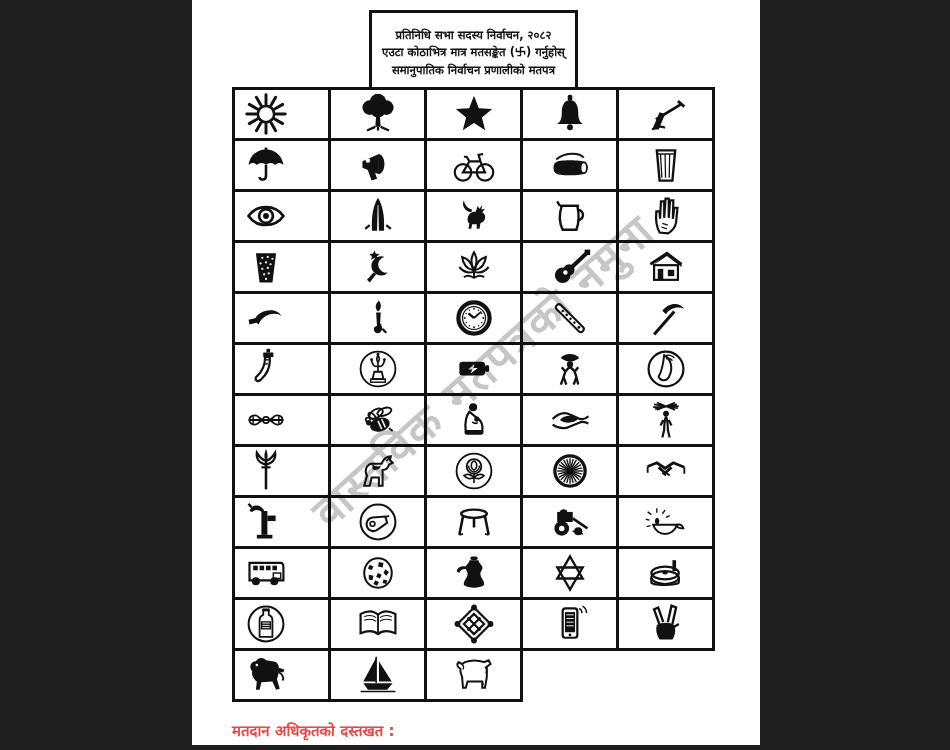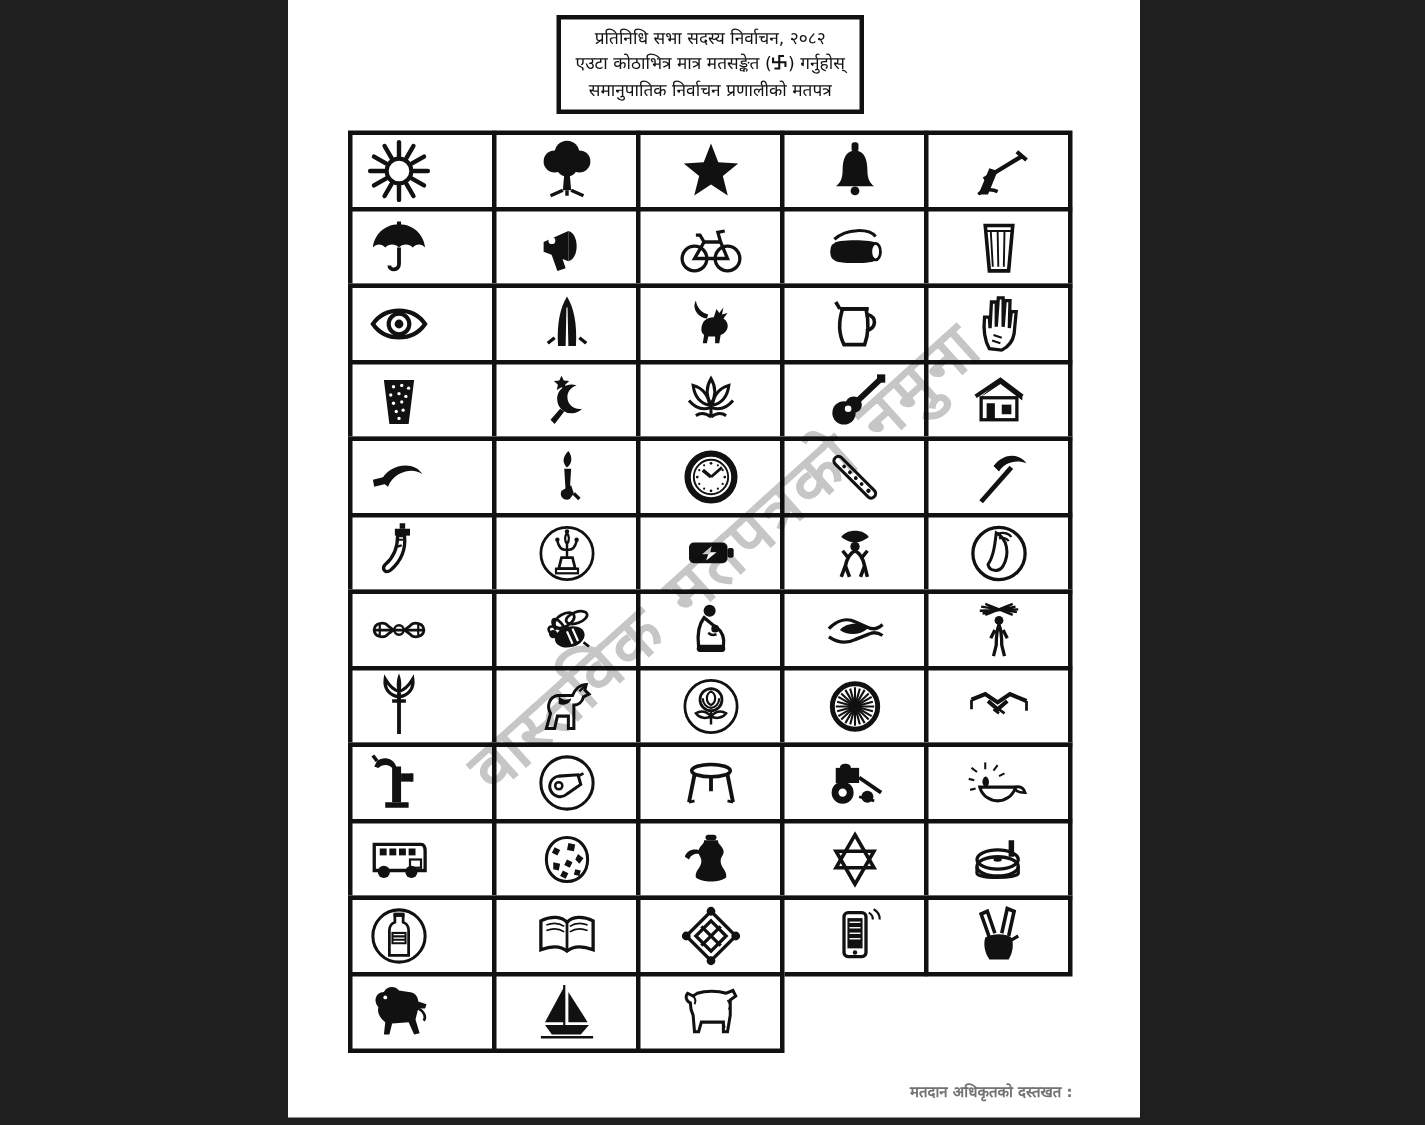--- a/index.html
+++ b/index.html
@@ -10,22 +10,22 @@
   }
   #paper{
     position:absolute;left:192px;top:0;width:568px;height:745px;
     background:#ffffff;
   }
   
   #header-wrap{
     position:absolute;left:40px;top:10px;width:483px;text-align:center;
   }
   #header-box{
-    display:inline-block;border:3px solid #111;padding:4px 10px;
-    font-size:11.5px;font-weight:normal;line-height:1.5;color:#111;
+    display:inline-block;border:3px solid #111;padding:14px 10px;
+    font-size:11.5px;font-weight:bold;line-height:1.5;color:#111;
     white-space:nowrap;text-align:center;
   }
   #header-box .hline{display:block;}
   .stamp-glyph svg{vertical-align:-1px;}
   
   #ballot-grid{
     position:absolute;left:40px;top:87px;display:flex;flex-direction:column;
   }
   .grid-row{display:flex;}
   .grid-row + .grid-row{margin-top:-3px;}
@@ -40,22 +40,22 @@
   
   #watermark{
     position:absolute;left:-25px;top:340px;width:630px;height:60px;
     display:flex;align-items:center;justify-content:center;
     transform:rotate(-42deg);
     font-size:44px;font-weight:bold;letter-spacing:2px;color:#c6c6c6;
     mix-blend-mode:multiply;pointer-events:none;z-index:10;white-space:nowrap;
   }
   
   #footer-label{
-    position:absolute;left:40px;top:720px;width:483px;text-align:right;
-    font-size:10px;font-weight:bold;color:#737373;
+    position:absolute;left:40px;top:720px;width:483px;text-align:left;
+    font-size:15px;font-weight:bold;color:#ef4444;
   }
 </style>
 </head>
 <body>
 
 <div id="paper">
 
   <div id="header-wrap">
     <div id="header-box">
       <span class="hline">प्रतिनिधि सभा सदस्य निर्वाचन, २०८२</span>

